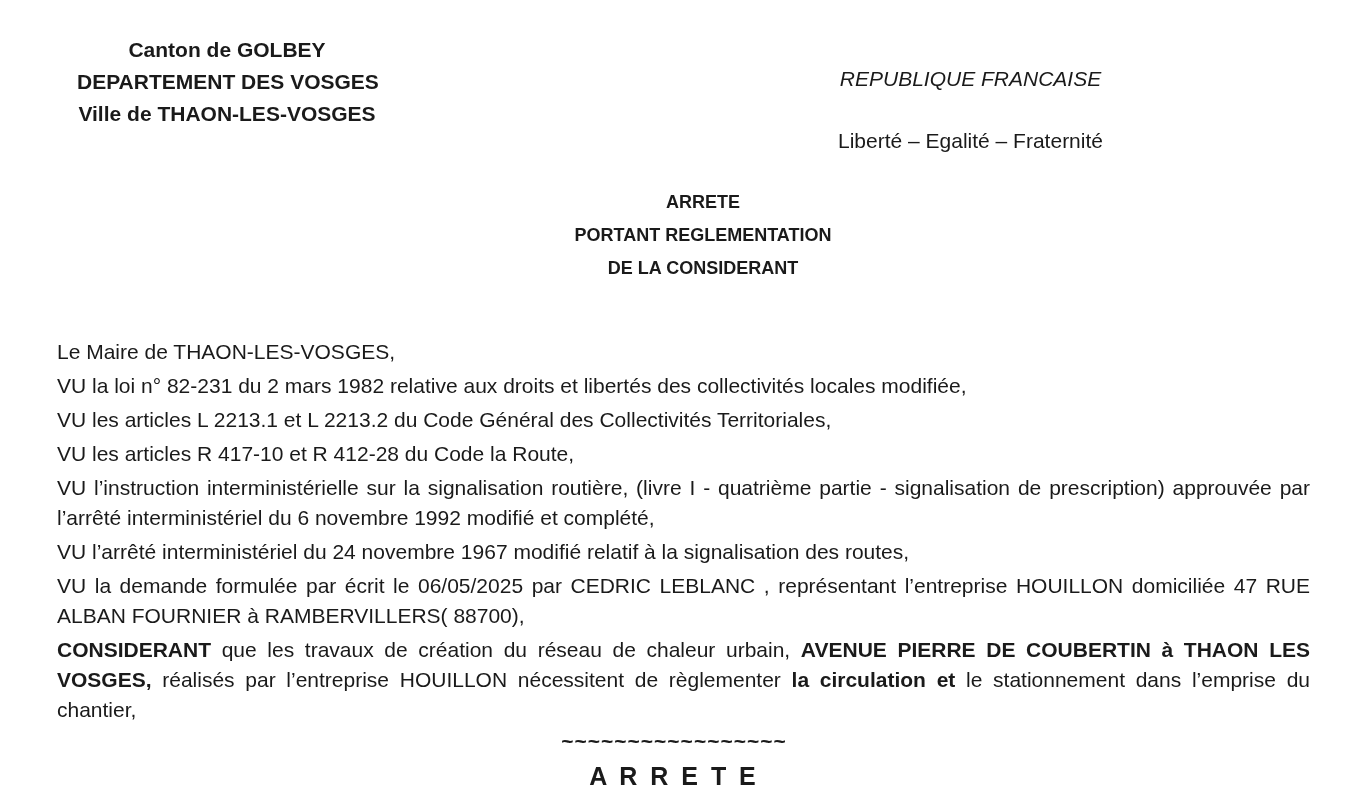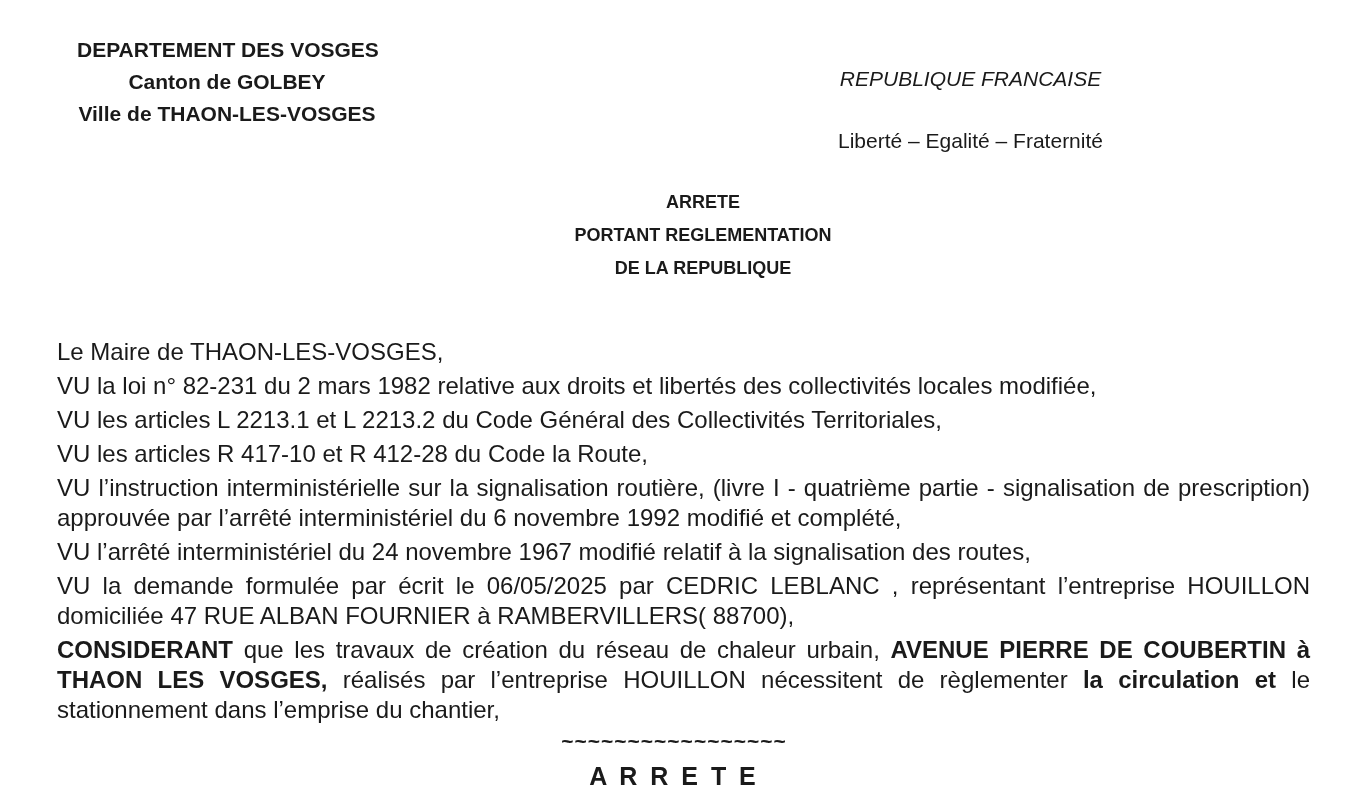--- a/index.html
+++ b/index.html
@@ -42,21 +42,21 @@
   .motto { margin-top: 36px; font-style: normal; }
   .title-block {
     margin-left: 58px;
     text-align: center;
     font-weight: bold;
     font-size: 18px;
     line-height: 33px;
   }
   .doc-body {
     margin: 52px 38px 0 57px;
-    font-size: 24px;
+    font-size: 21px;
     line-height: 30px;
     text-align: justify;
   }
   .doc-body p { margin: 0 0 4px 0; }
   .b { font-weight: bold; }
   .separator-line {
     text-align: center;
     margin-top: 4px;
     font-size: 21px;
     font-weight: bold;
@@ -70,34 +70,34 @@
     letter-spacing: 3px;
   }
 </style>
 </head>
 <body>
 
 <div class="page">
 
   <header class="doc-header">
     <div class="header-left">
+      <div>Canton de GOLBEY</div>
       <div>DEPARTEMENT DES VOSGES</div>
-      <div>Canton de GOLBEY</div>
       <div>Ville de THAON-LES-VOSGES</div>
     </div>
     <div class="header-right">
       <div class="republic">REPUBLIQUE FRANCAISE</div>
       <div class="motto">Liberté – Egalité – Fraternité</div>
     </div>
   </header>
 
   <div class="title-block">
     <div>ARRETE</div>
     <div>PORTANT REGLEMENTATION</div>
-    <div>DE LA REPUBLIQUE</div>
+    <div>DE LA CONSIDERANT</div>
   </div>
 
   <main class="doc-body">
     <p>Le Maire de THAON-LES-VOSGES,</p>
     <p>VU la loi n° 82-231 du 2 mars 1982 relative aux droits et libertés des collectivités locales modifiée,</p>
     <p>VU les articles L 2213.1 et L 2213.2 du Code Général des Collectivités Territoriales,</p>
     <p>VU les articles R 417-10 et R 412-28 du Code la Route,</p>
     <p>VU l’instruction interministérielle sur la signalisation routière, (livre I - quatrième partie - signalisation de prescription) approuvée par l’arrêté interministériel du 6 novembre 1992 modifié et complété,</p>
     <p>VU l’arrêté interministériel du 24 novembre 1967 modifié relatif à la signalisation des routes,</p>
     <p>VU la demande formulée par écrit le 06/05/2025 par CEDRIC LEBLANC , représentant l’entreprise HOUILLON domiciliée 47 RUE ALBAN FOURNIER à RAMBERVILLERS( 88700),</p>

